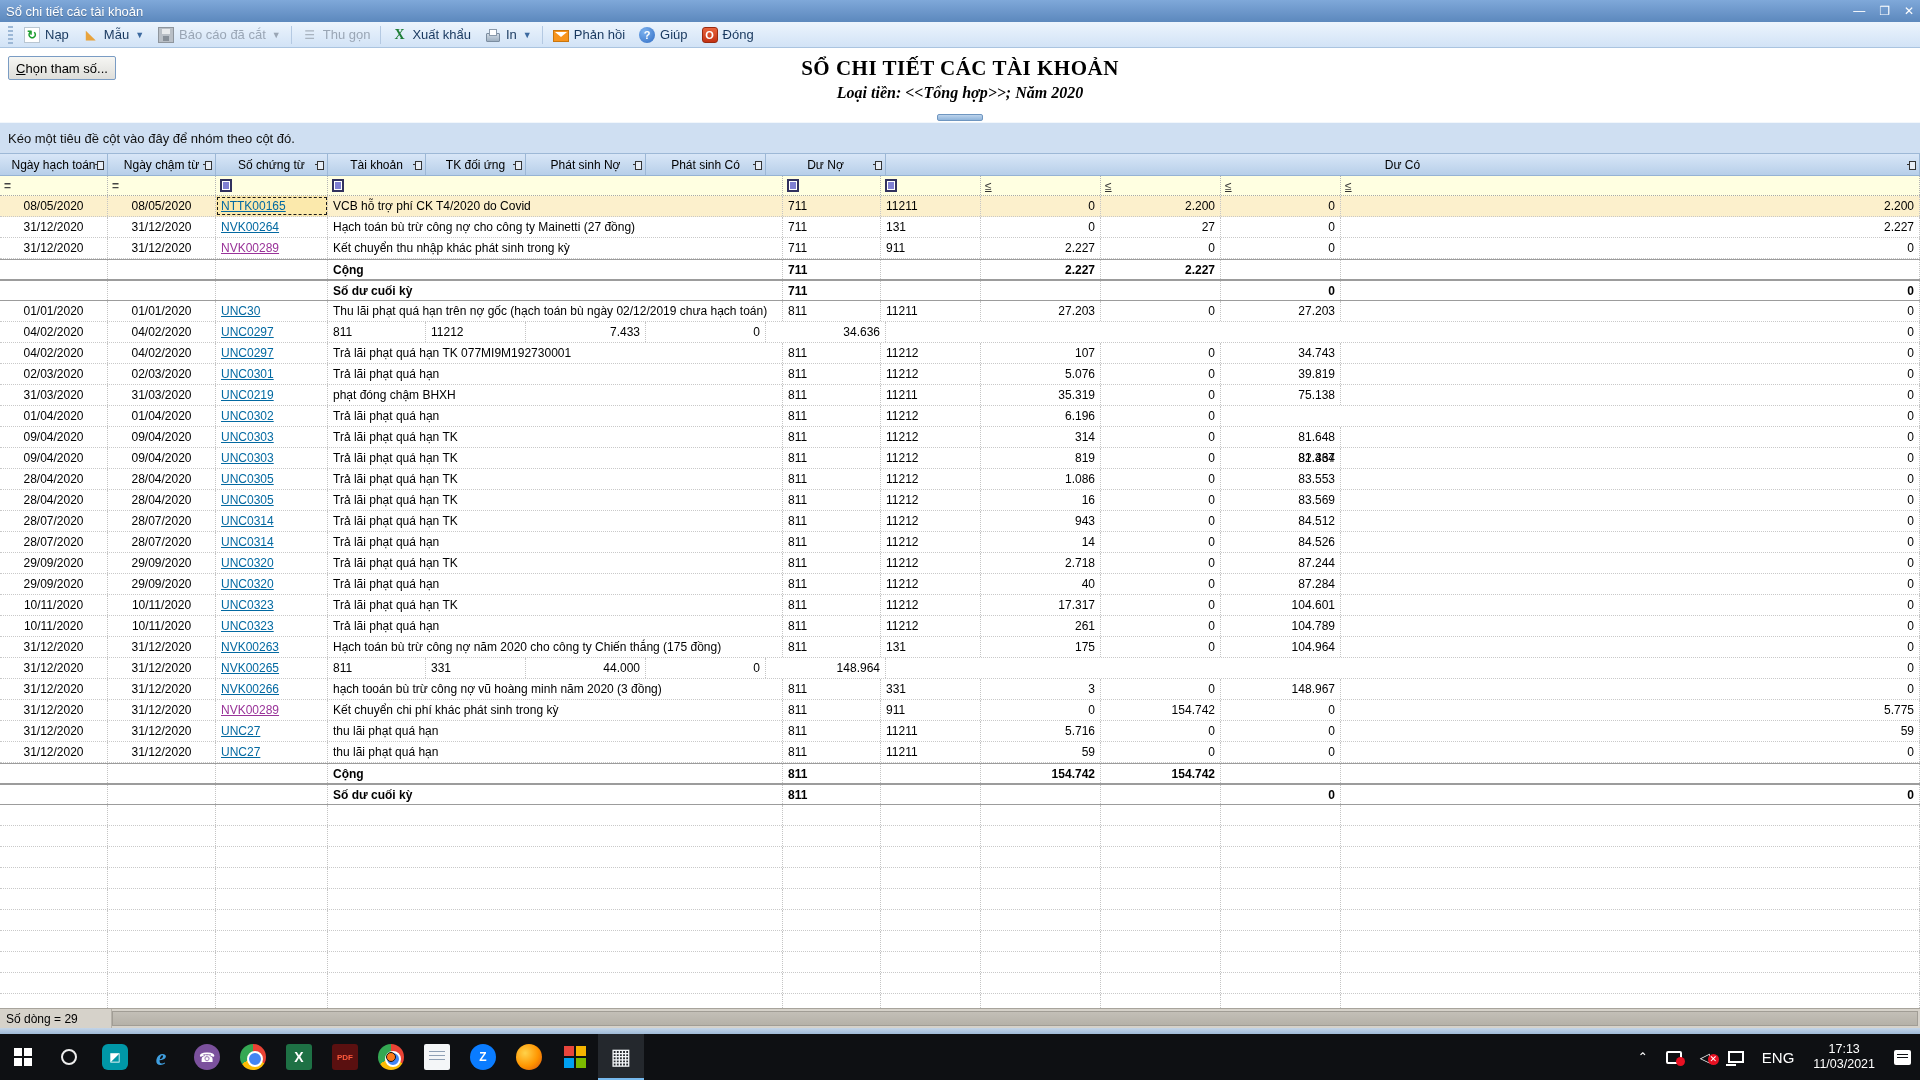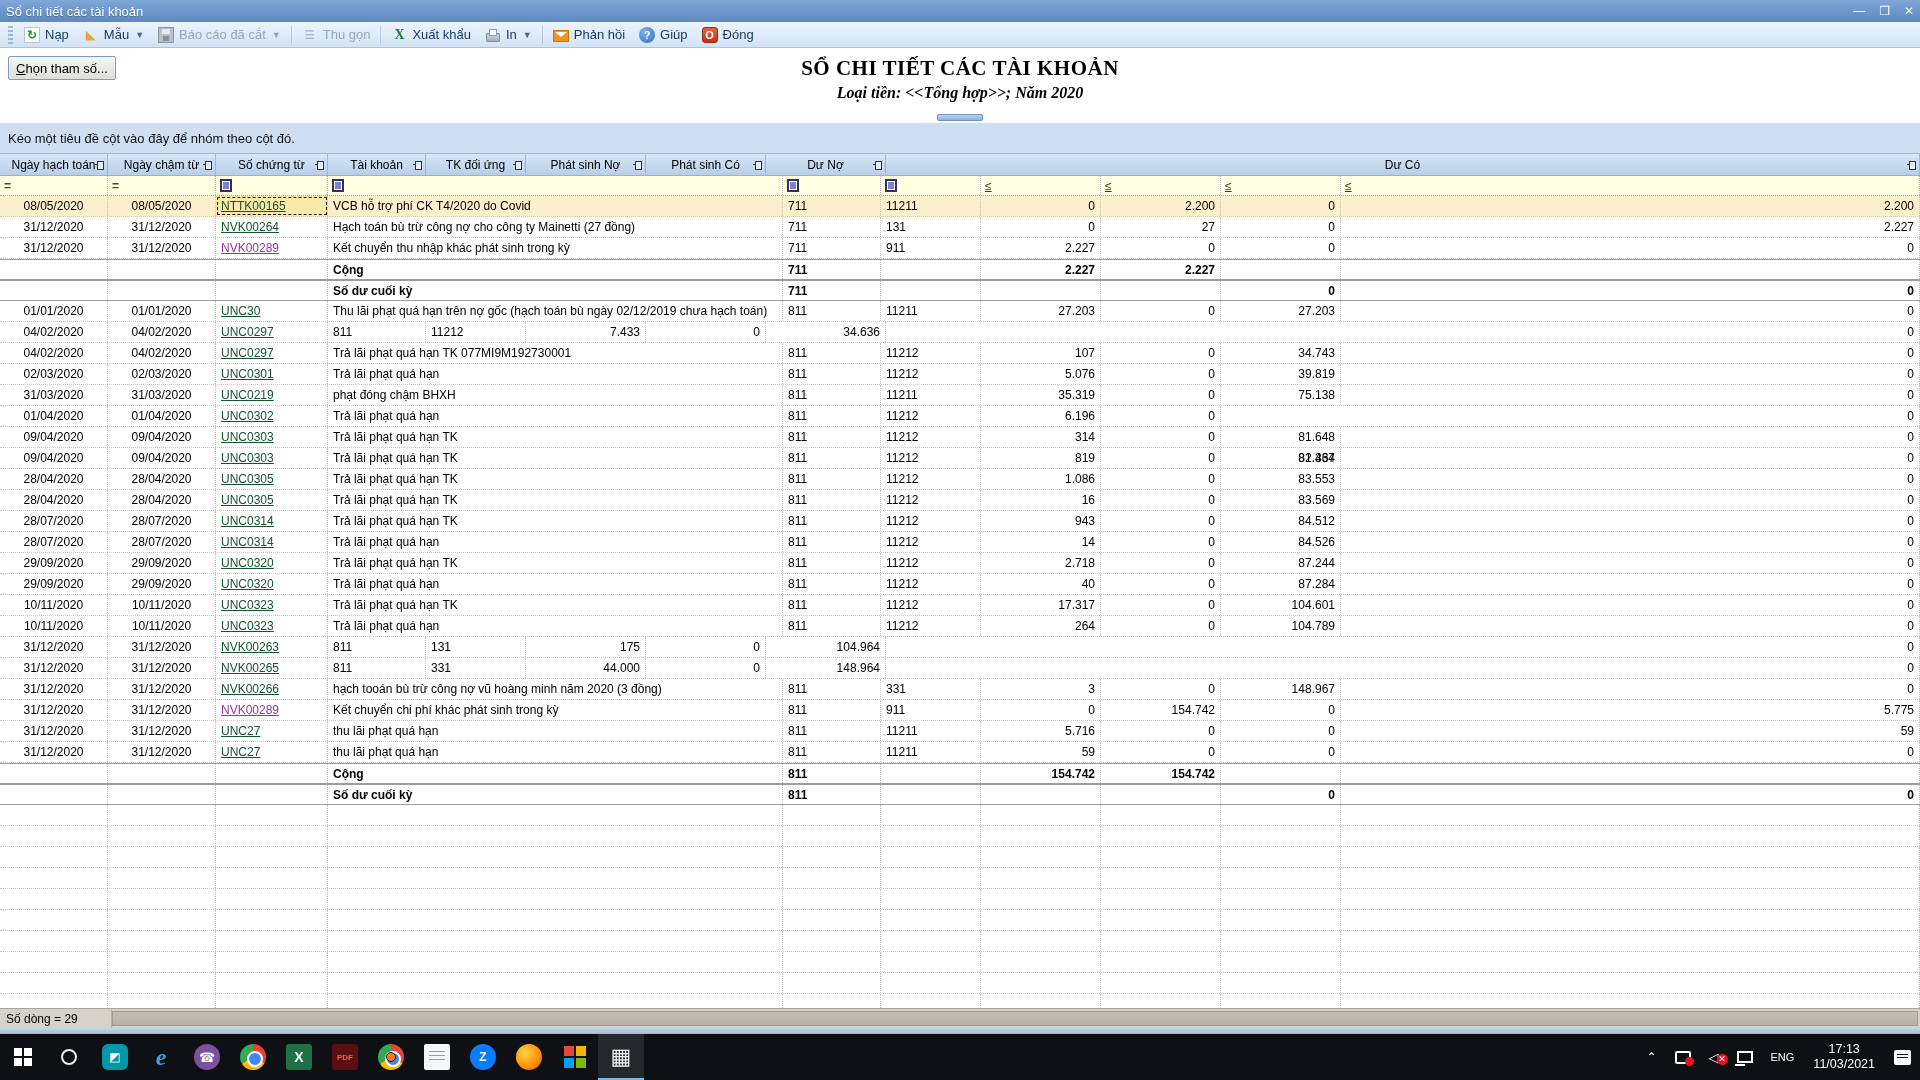--- a/index.html
+++ b/index.html
@@ -84,21 +84,21 @@
   .f-box::before { content:""; position:absolute; inset:1px; background:#8080d2; }
 
   .row { height:21px; background:#fff; border-bottom:1px dotted #c9c9c9; font-size:12px; color:#000; }
   .row.sel { background:#fcf0cc; }
   .row.sum, .row.bal { border-top:1px solid #9c9c9c; border-bottom:1px solid #9c9c9c; font-weight:bold; }
   .cell { display:flex; align-items:center; border-right:1px dotted #c4c4c4; height:100%;
           padding:0 5px; overflow:hidden; white-space:nowrap; }
   .cell.date { justify-content:center; }
   .cell.num  { justify-content:flex-end; }
   .cell.focus { background:#fbe9ac; outline:1px dashed #1a1a1a; outline-offset:-2px; }
-  a.doclink { color:#14532d; text-decoration:underline; cursor:pointer; }
+  a.doclink { color:#0369a1; text-decoration:underline; cursor:pointer; }
   a.doclink.purple { color:#993399; }
 
   
   .statusbar { height:20px; background:#d6d2ca; border-top:1px solid #a8a49c; display:flex; align-items:stretch; }
   .statusbar .count { width:112px; display:flex; align-items:center; padding-left:6px;
                       font-size:12px; color:#000; border-right:1px solid #b5b1a9; background:#d6d2ca; }
   .hscroll { flex:1; background:linear-gradient(#c3bfb7,#b5b1a8); margin:2px 2px 2px 0; border:1px solid #a19d95; }
   .win-edge { height:6px; background:linear-gradient(#c4d5e8,#9fbbd8); }
 
   
@@ -140,21 +140,21 @@
              color:#fff; font-size:13px; position:relative; }
   .chev { font-size:12px; }
   .tablet-glyph { width:16px; height:13px; border:2px solid #fff; border-radius:2px; position:relative; }
   .tablet-glyph::after { content:""; position:absolute; right:-5px; bottom:-4px; width:9px; height:9px;
     background:#e81123; border-radius:50%; }
   .vol { position:relative; font-size:13px; }
   .vol::after { content:"✕"; position:absolute; right:-9px; top:4px; font-size:9px; color:#fff;
     background:#e81123; border-radius:50%; width:11px; height:11px; line-height:11px; text-align:center; }
   .net-glyph { width:16px; height:12px; border:2px solid #fff; position:relative; }
   .net-glyph::after { content:""; position:absolute; left:-4px; bottom:-5px; width:10px; height:2px; background:#fff; }
-  .lang { font-size:11px;text-align:right; }
+  .lang { font-size:15px;text-align:right; }
   .clock { text-align:center; font-size:12.5px; line-height:15px; padding:0 10px; }
   .notif-glyph { width:17px; height:15px; background:#fff; border-radius:2px; position:relative; }
   .notif-glyph::before { content:""; position:absolute; left:3px; top:4px; right:3px; height:1px;
     background:#0e1013; box-shadow:0 3px 0 #0e1013; }
   .notif-glyph::after { content:""; position:absolute; left:3px; bottom:-4px;
     border:4px solid transparent; border-top-color:#fff; }
 </style>
 </head>
 <body>
 
@@ -572,31 +572,32 @@
       </div>
       <div class="row">
         <div class="cell date" style="width: 108px;">10/11/2020</div>
         <div class="cell date" style="width: 108px;">10/11/2020</div>
         <div class="cell" style="width: 112px;">
           <a class="doclink">UNC0323</a>
         </div>
         <div class="cell" style="width: 455px;">Trả lãi phạt quá hạn</div>
         <div class="cell" style="width: 98px;">811</div>
         <div class="cell" style="width: 100px;">11212</div>
-        <div class="cell num" style="width: 120px;">264</div>
+        <div class="cell num" style="width: 120px;">261</div>
         <div class="cell num" style="width: 120px;">0</div>
         <div class="cell num" style="width: 120px;">104.789</div>
         <div class="cell num" style="flex: 1 1 0%;">0</div>
       </div>
       <div class="row">
         <div class="cell date" style="width: 108px;">31/12/2020</div>
         <div class="cell date" style="width: 108px;">31/12/2020</div>
         <div class="cell" style="width: 112px;">
           <a class="doclink">NVK00263</a>
         </div>
+        <div class="cell" style="width: 455px;">Hạch toán bù trừ công nợ năm 2020 cho công ty Chiến thắng (175 đồng)</div>
         <div class="cell" style="width: 98px;">811</div>
         <div class="cell" style="width: 100px;">131</div>
         <div class="cell num" style="width: 120px;">175</div>
         <div class="cell num" style="width: 120px;">0</div>
         <div class="cell num" style="width: 120px;">104.964</div>
         <div class="cell num" style="flex: 1 1 0%;">0</div>
       </div>
       <div class="row">
         <div class="cell date" style="width: 108px;">31/12/2020</div>
         <div class="cell date" style="width: 108px;">31/12/2020</div>

